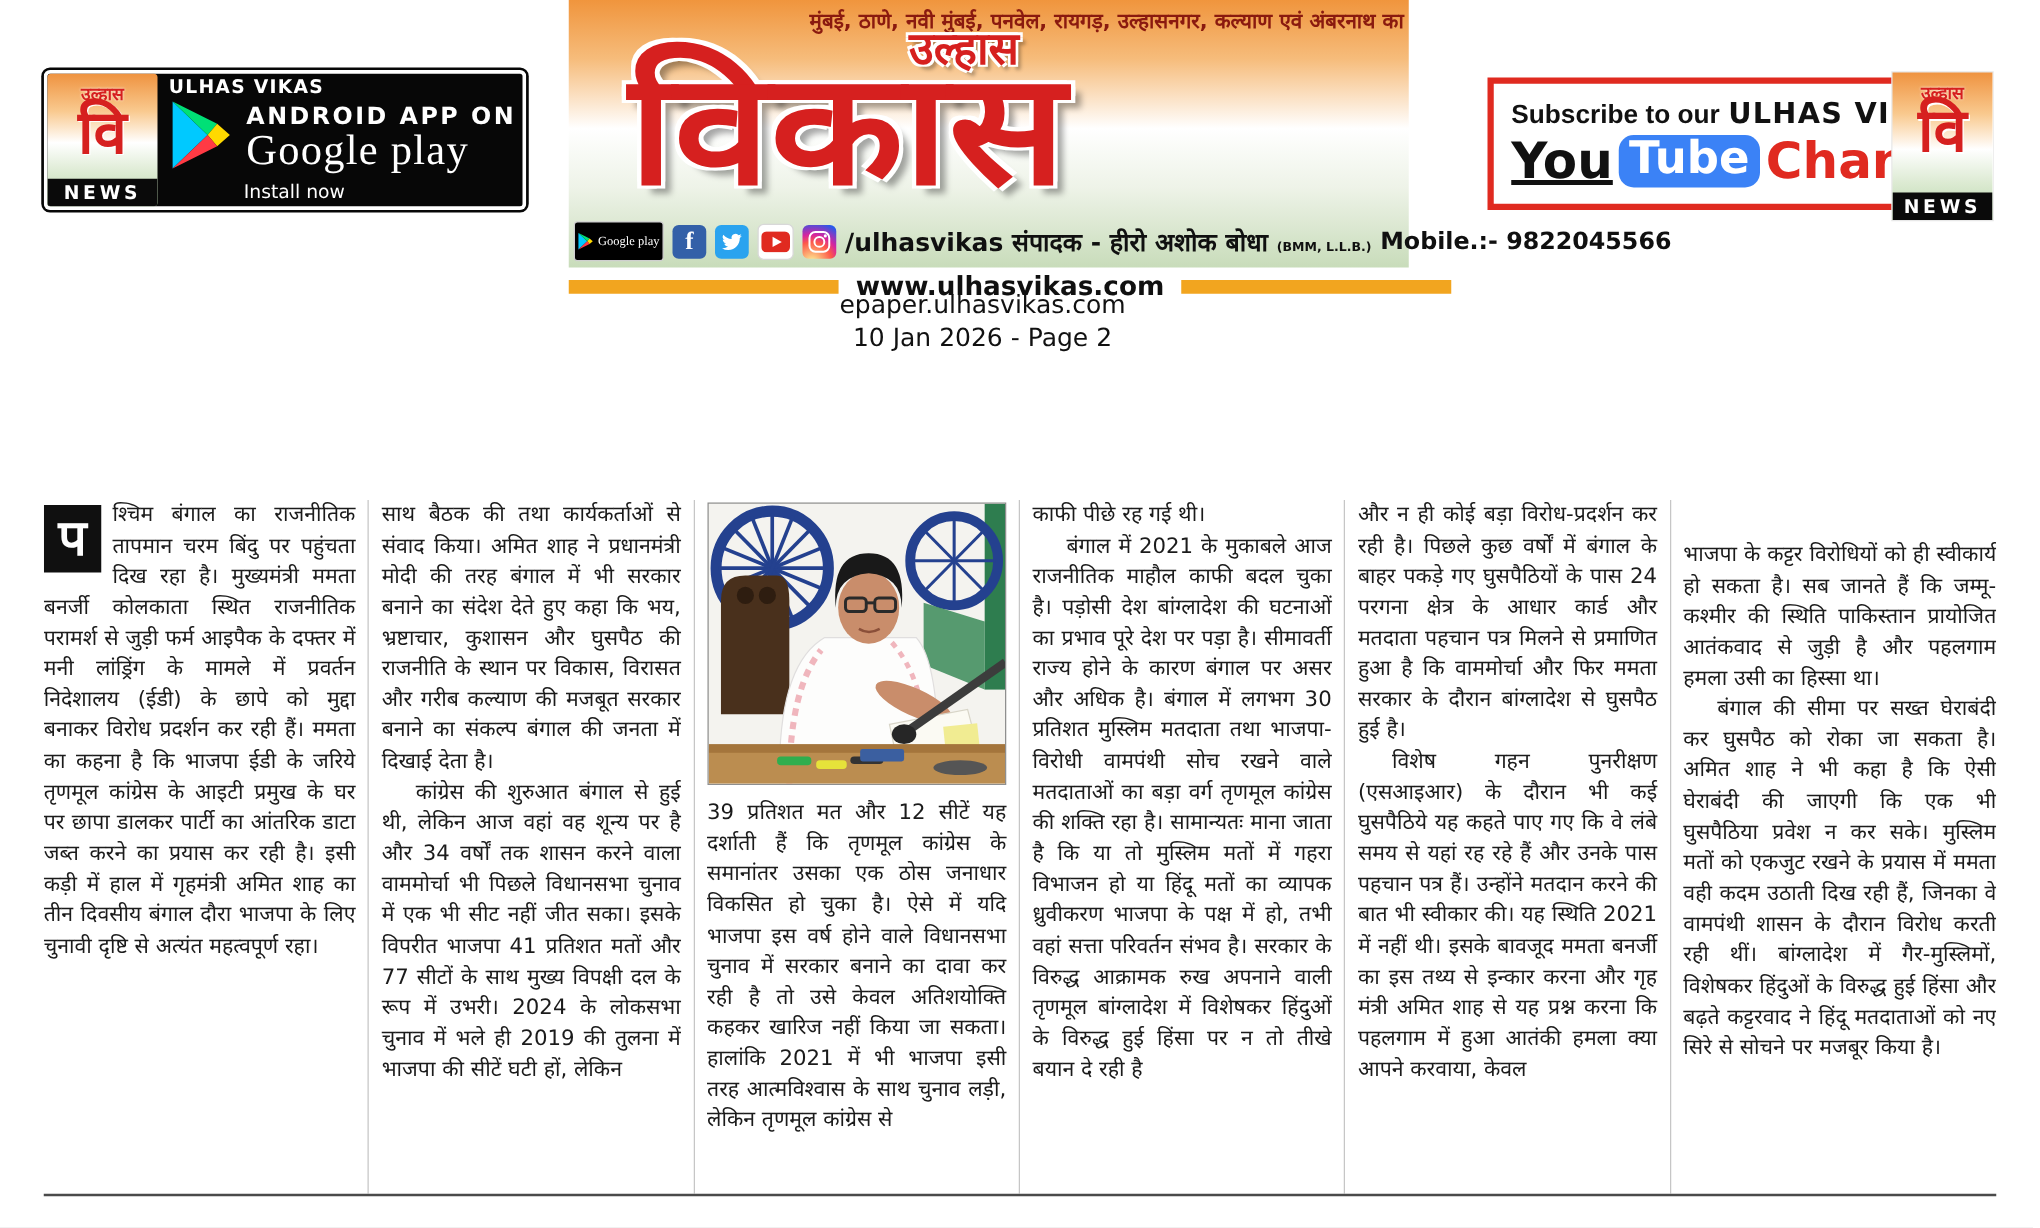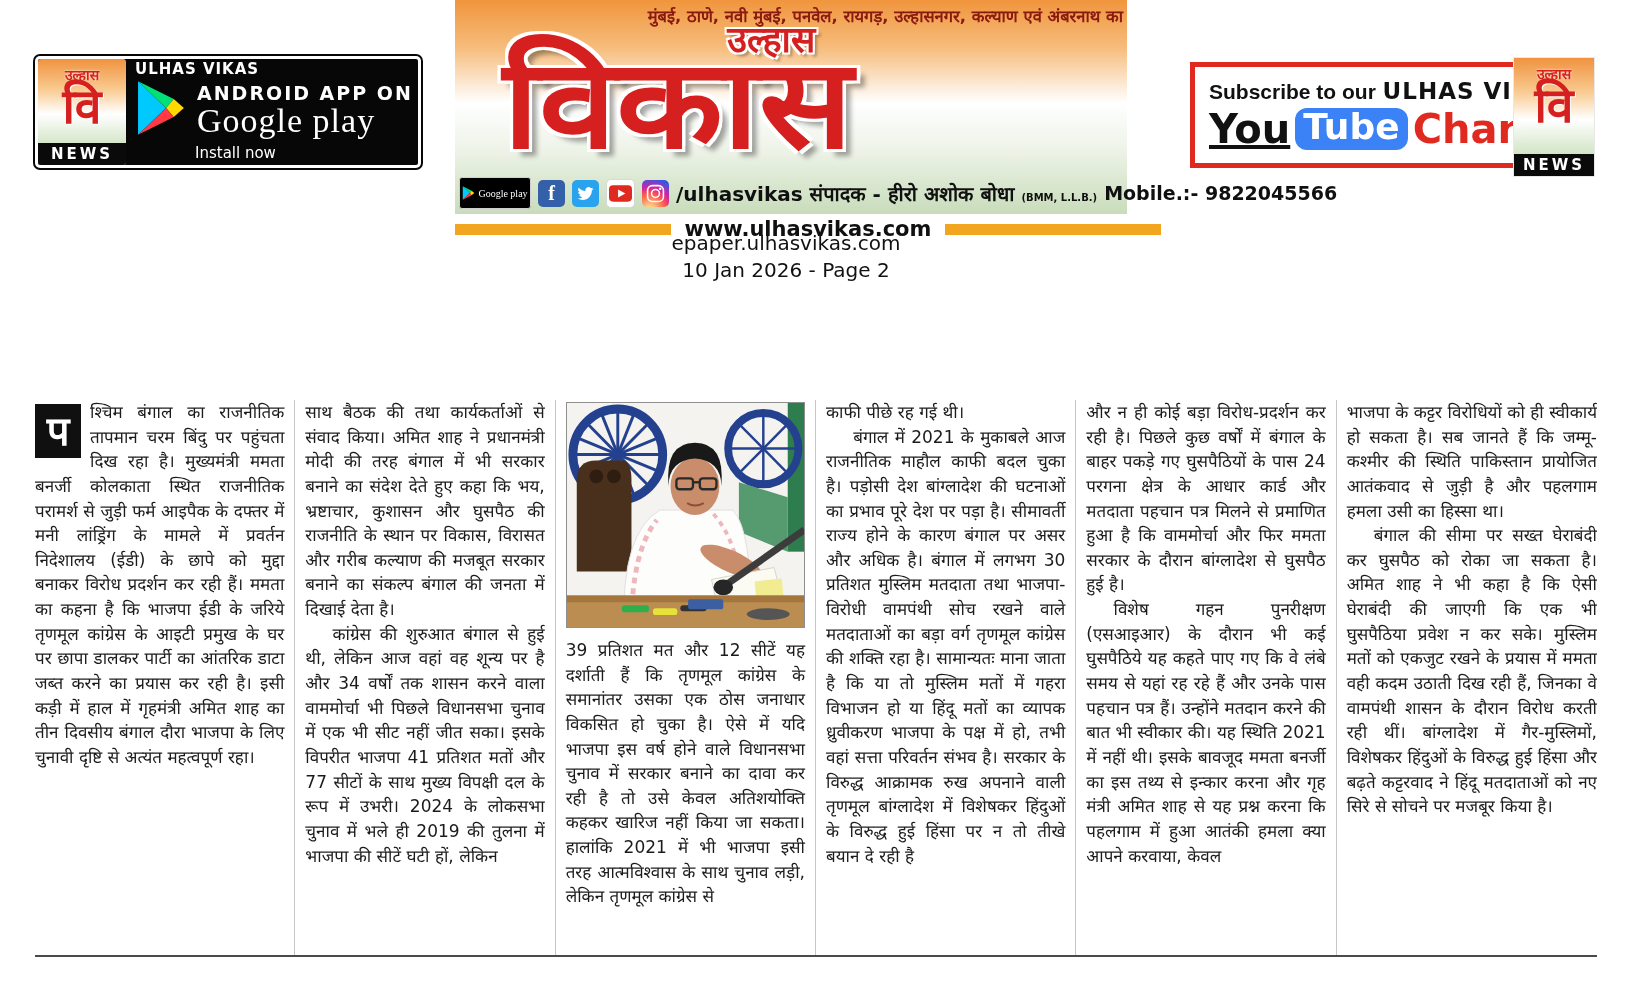--- a/index.html
+++ b/index.html
@@ -65,21 +65,21 @@
   .meta{position:absolute;top:230px;left:0;width:1572px;text-align:center;font-size:20px;line-height:1.35;color:#111;}
   .headline{position:absolute;top:288px;left:35px;width:1562px;font-size:73px;font-weight:bold;color:#141414;
     letter-spacing:-1px;-webkit-text-stroke:2px #141414;white-space:nowrap;}
 
   
   .body-grid{position:absolute;top:400px;left:35px;width:1562px;bottom:27px;
     display:grid;grid-template-columns:repeat(6,1fr);overflow:hidden;}
   .col{padding:0 10px;border-right:1px solid #c6c6c6;overflow:hidden;
     font-size:17px;line-height:1.45;text-align:justify;color:#1b1b1b;}
   .col:first-child{padding-left:0;}
-  .col:last-child{border-right:none;padding-right:0;}
+  .col:last-child{border-right:none;padding-right:0;margin-top:32px;}
   .para{margin:0;}
   .para.indent{text-indent:1.6em;}
   .dropcap{float:left;width:46px;height:54px;background:#101010;color:#fff;font-size:40px;font-weight:bold;
     text-align:center;line-height:54px;margin:4px 9px 0 0;}
   .photo{width:100%;height:226px;border:1px solid #8f8f8f;box-sizing:border-box;margin:2px 0 10px 0;display:block;background:#f3f2ee;}
   .bottom-rule{position:absolute;left:35px;width:1562px;top:955px;border-top:2.5px solid #4a4a4a;}
 </style>
 </head>
 <body>
 

